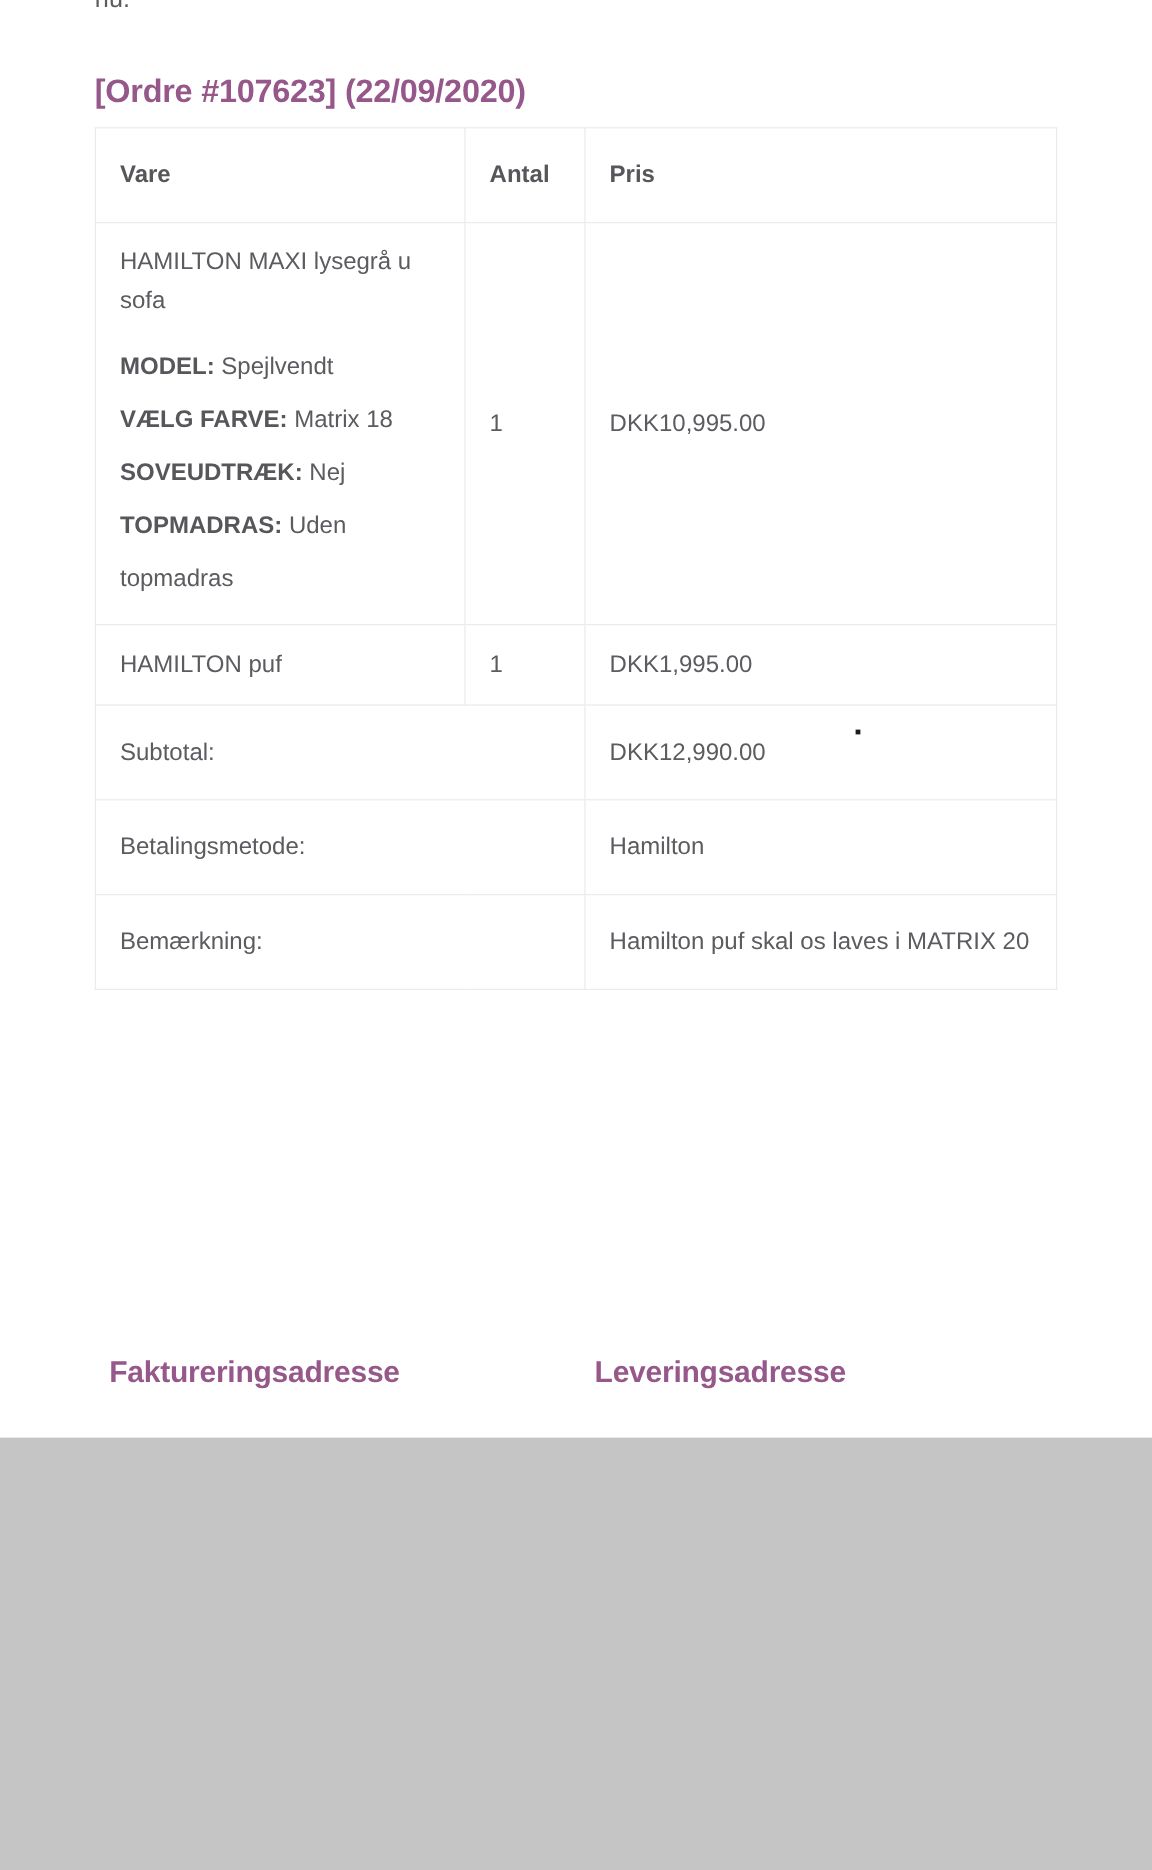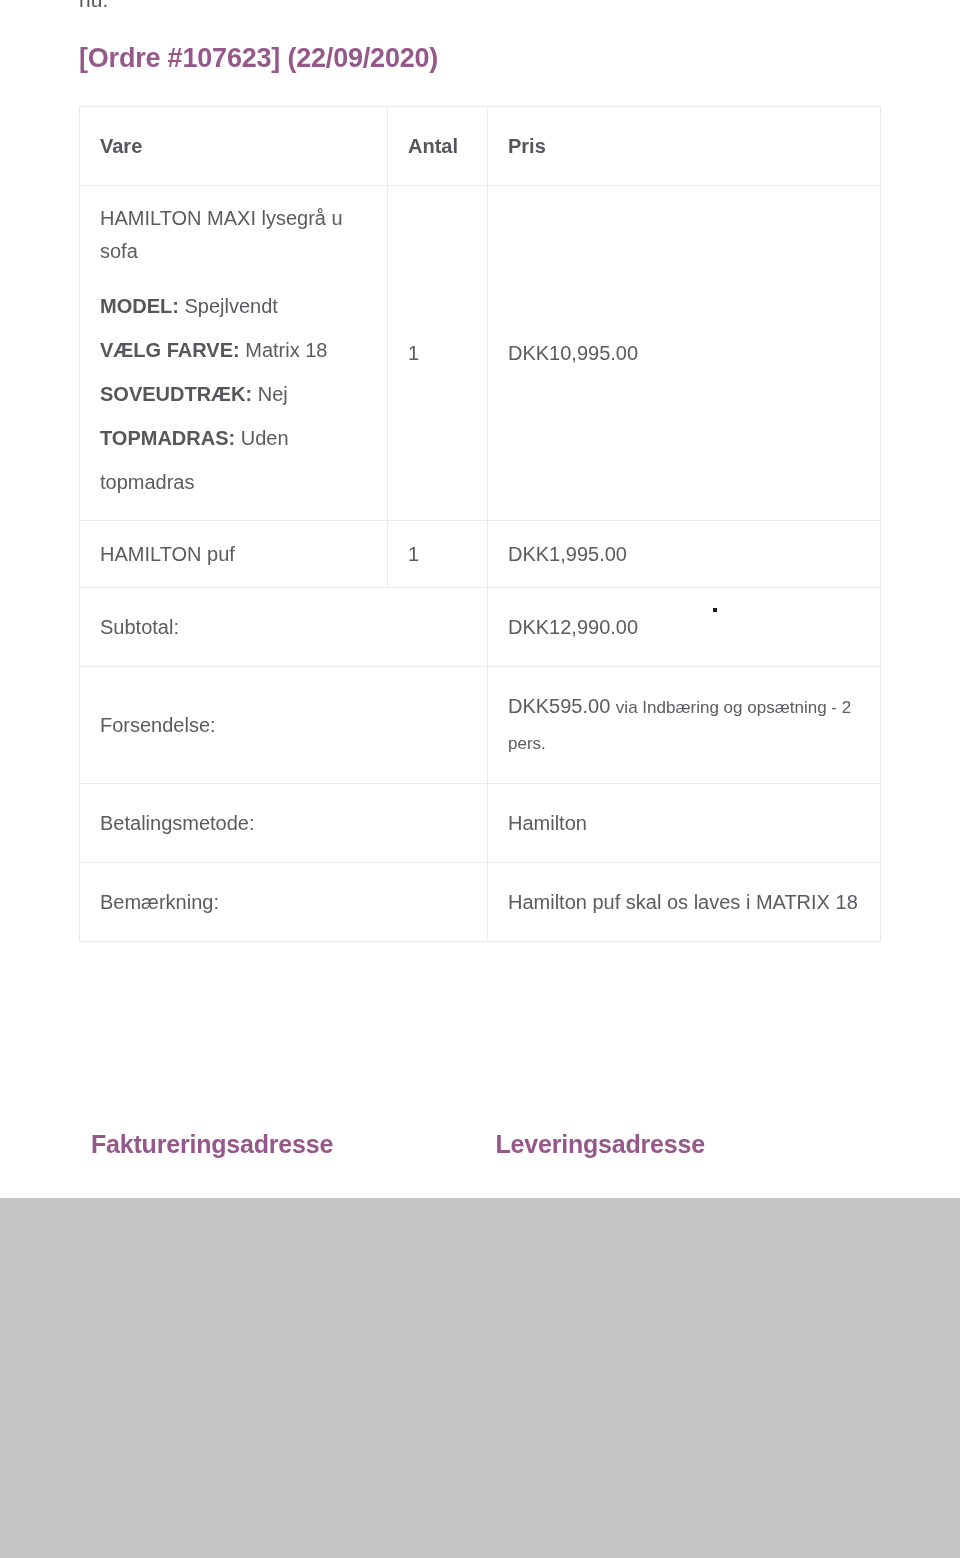--- a/index.html
+++ b/index.html
@@ -29,21 +29,21 @@
     top: -14px;
     left: 79px;
     font-size: 21px;
     color: #5b5b60;
     line-height: 28px;
     letter-spacing: 0.1px;
   }
 
   .order-heading {
     position: absolute;
-    top: 40px;
+    top: 58px;
     left: 79px;
     font-size: 27px;
     font-weight: bold;
     color: #96588a;
     letter-spacing: -0.2px;
     line-height: 36px;
   }
 
   .order-table {
     position: absolute;
@@ -190,37 +190,30 @@
         </td>
         <td>1</td>
         <td>DKK1,995.00</td>
       </tr>
 
       <tr class="row-tall">
         <td colspan="2" class="sum-label">Subtotal:</td>
         <td class="sum-value">DKK12,990.00</td>
       </tr>
 
-      <tr class="row-tall">
-        <td colspan="2" class="sum-label">Forsendelse:</td>
-        <td class="sum-value">
-          <span>DKK595.00</span>
-          <span class="small-note">via Indbæring og opsætning - 2 pers.</span>
-        </td>
-      </tr>
 
       <tr class="row-tall">
         <td colspan="2" class="sum-label">Betalingsmetode:</td>
         <td class="sum-value">Hamilton</td>
       </tr>
 
 
       <tr class="row-tall">
         <td colspan="2" class="sum-label">Bemærkning:</td>
-        <td class="sum-value">Hamilton puf skal os laves i MATRIX 18</td>
+        <td class="sum-value">Hamilton puf skal os laves i MATRIX 20</td>
       </tr>
 
     </tbody>
   </table>
 
   <div class="addr-headings">
     <span class="addr-heading billing">Faktureringsadresse</span>
     <span class="addr-heading shipping">Leveringsadresse</span>
   </div>
 

